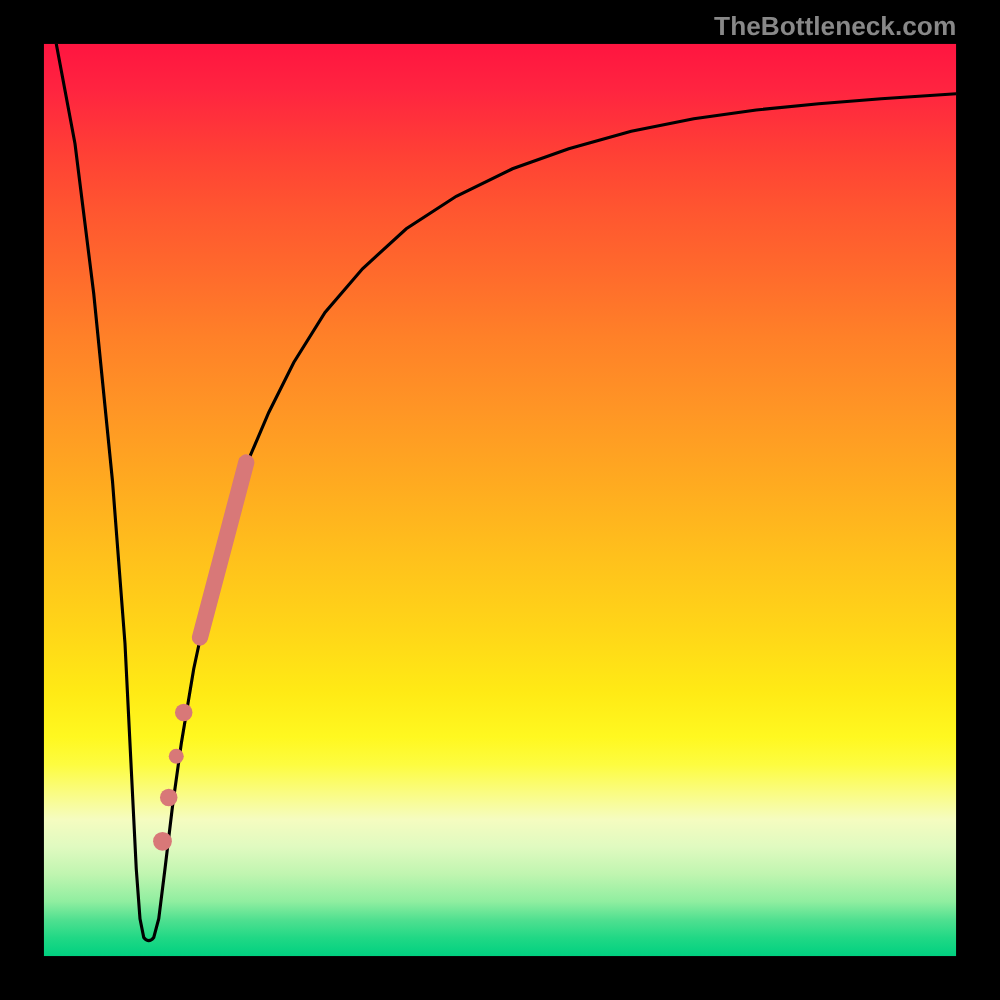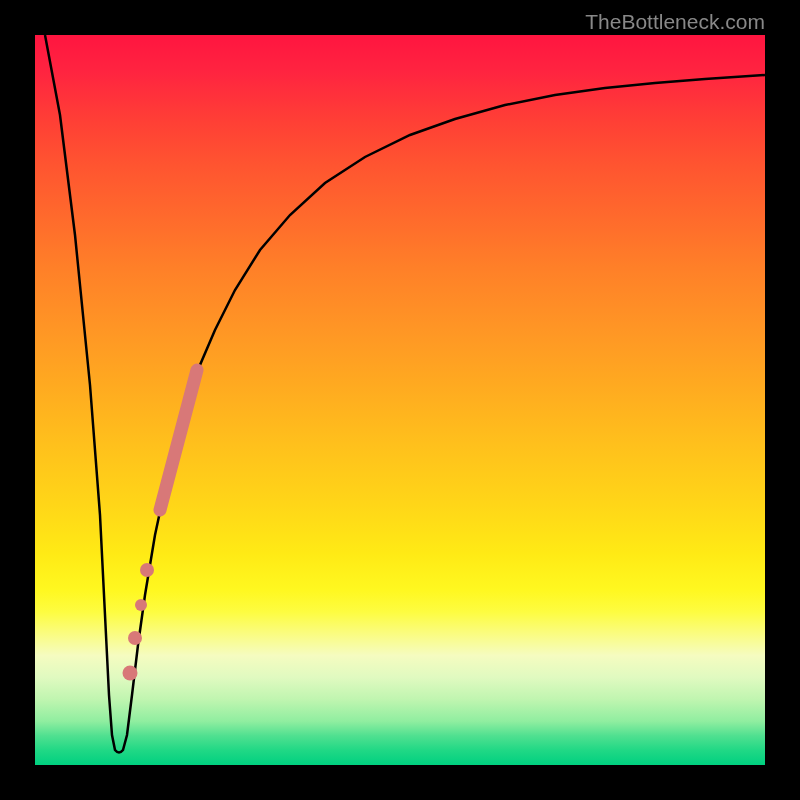--- a/index.html
+++ b/index.html
@@ -55,21 +55,21 @@
         #00d080 100%
       );
     }
     
     .watermark {
       position: absolute;
       top: 10px;
       right: 35px;
       color: #888;
       font-size: 21px;
-      font-weight: normal;
+      font-weight: bold;
     }
     
     svg.curve-svg {
       position: absolute;
       top: 0;
       left: 0;
       width: 100%;
       height: 100%;
     }
     

